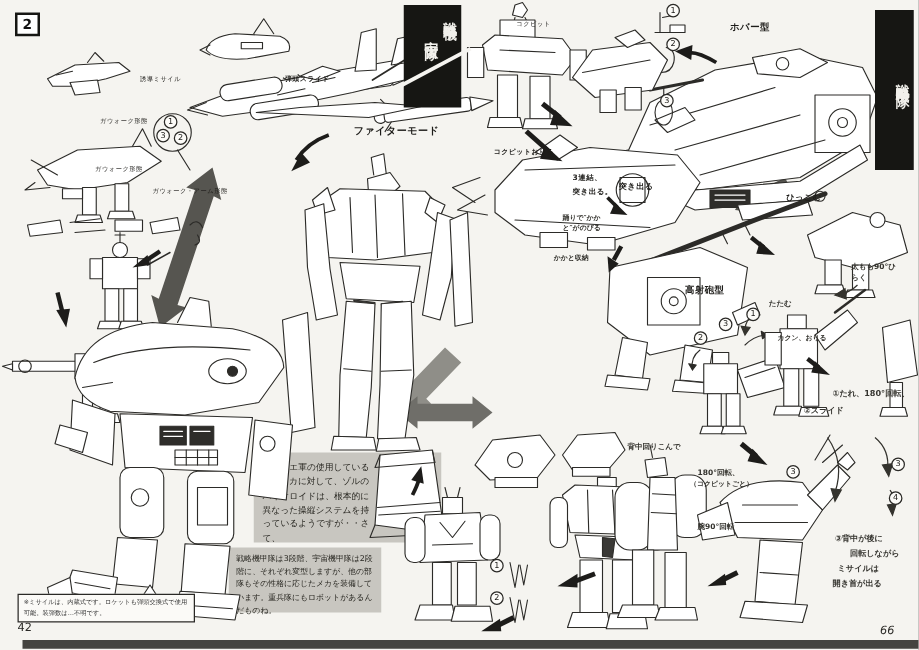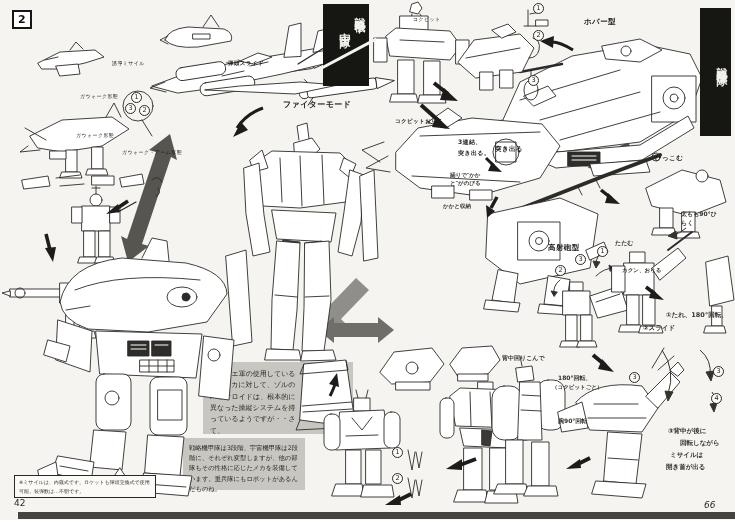--- a/index.html
+++ b/index.html
@@ -498,32 +498,32 @@
       <span>宇宙隊</span>
     </div>
     <div class="antenna"></div>
 
     <div class="banner armored" style="left:700px;top:8px;width:31px;height:128px;">
       <span>戦略機甲隊</span>
     </div>
 
     <div class="lbl big" style="left:283px;top:99px;">ファイターモード</div>
     <div class="lbl" style="left:584px;top:17px;">ホバー型</div>
-    <div class="lbl" style="left:548px;top:243px;">高射砲型</div>
+    <div class="lbl" style="left:548px;top:227px;">高射砲型</div>
     <div class="lbl sm" style="left:228px;top:60px;">弾頭スライド</div>
     <div class="lbl xs" style="left:112px;top:60px;">誘導ミサイル</div>
     <div class="lbl xs" style="left:80px;top:93px;">ガウォーク形態</div>
     <div class="lbl xs" style="left:76px;top:132px;">ガウォーク形態</div>
     <div class="lbl xs" style="left:122px;top:149px;">ガウォーク・アーム形態</div>
     <div class="lbl xs" style="left:413px;top:16px;">コクピット</div>
     <div class="lbl sm" style="left:395px;top:118px;">コクピットおりる</div>
     <div class="lbl sm" style="left:458px;top:138px;font-size:6px;">3連結、</div>
     <div class="lbl sm" style="left:458px;top:149px;font-size:6px;">突き出る。</div>
     <div class="lbl" style="left:495px;top:113px;font-size:6.5px;margin-top:32px;">突き出る</div>
-    <div class="lbl" style="left:629px;top:154px;font-size:6.5px;margin-left:26px;">ひっこむ</div>
+    <div class="lbl" style="left:629px;top:154px;font-size:6.5px;">ひっこむ</div>
     <div class="hand wrap" style="left:450px;top:172px;width:38px;font-size:5.5px;">踊りで″かかと″がのびる</div>
     <div class="hand" style="left:443px;top:203px;font-size:5.5px;">かかと収納</div>
     <div class="hand" style="left:615px;top:239px;">たたむ</div>
     <div class="hand wrap" style="left:681px;top:210px;width:40px;">太もも90°ひらく</div>
     <div class="hand" style="left:622px;top:267px;font-size:5.5px;">カクン、おりる</div>
     <div class="hand wrap" style="left:502px;top:354px;width:46px;">背中回りこんで</div>
     <div class="hand" style="left:558px;top:374px;">180°回転、</div>
     <div class="hand" style="left:552px;top:384px;font-size:5.5px;">（コクピットごと）</div>
     <div class="hand" style="left:558px;top:417px;">腕90°回転</div>
     <div class="hand" style="left:666px;top:311px;font-size:6.5px;">①たれ、180°回転、</div>

